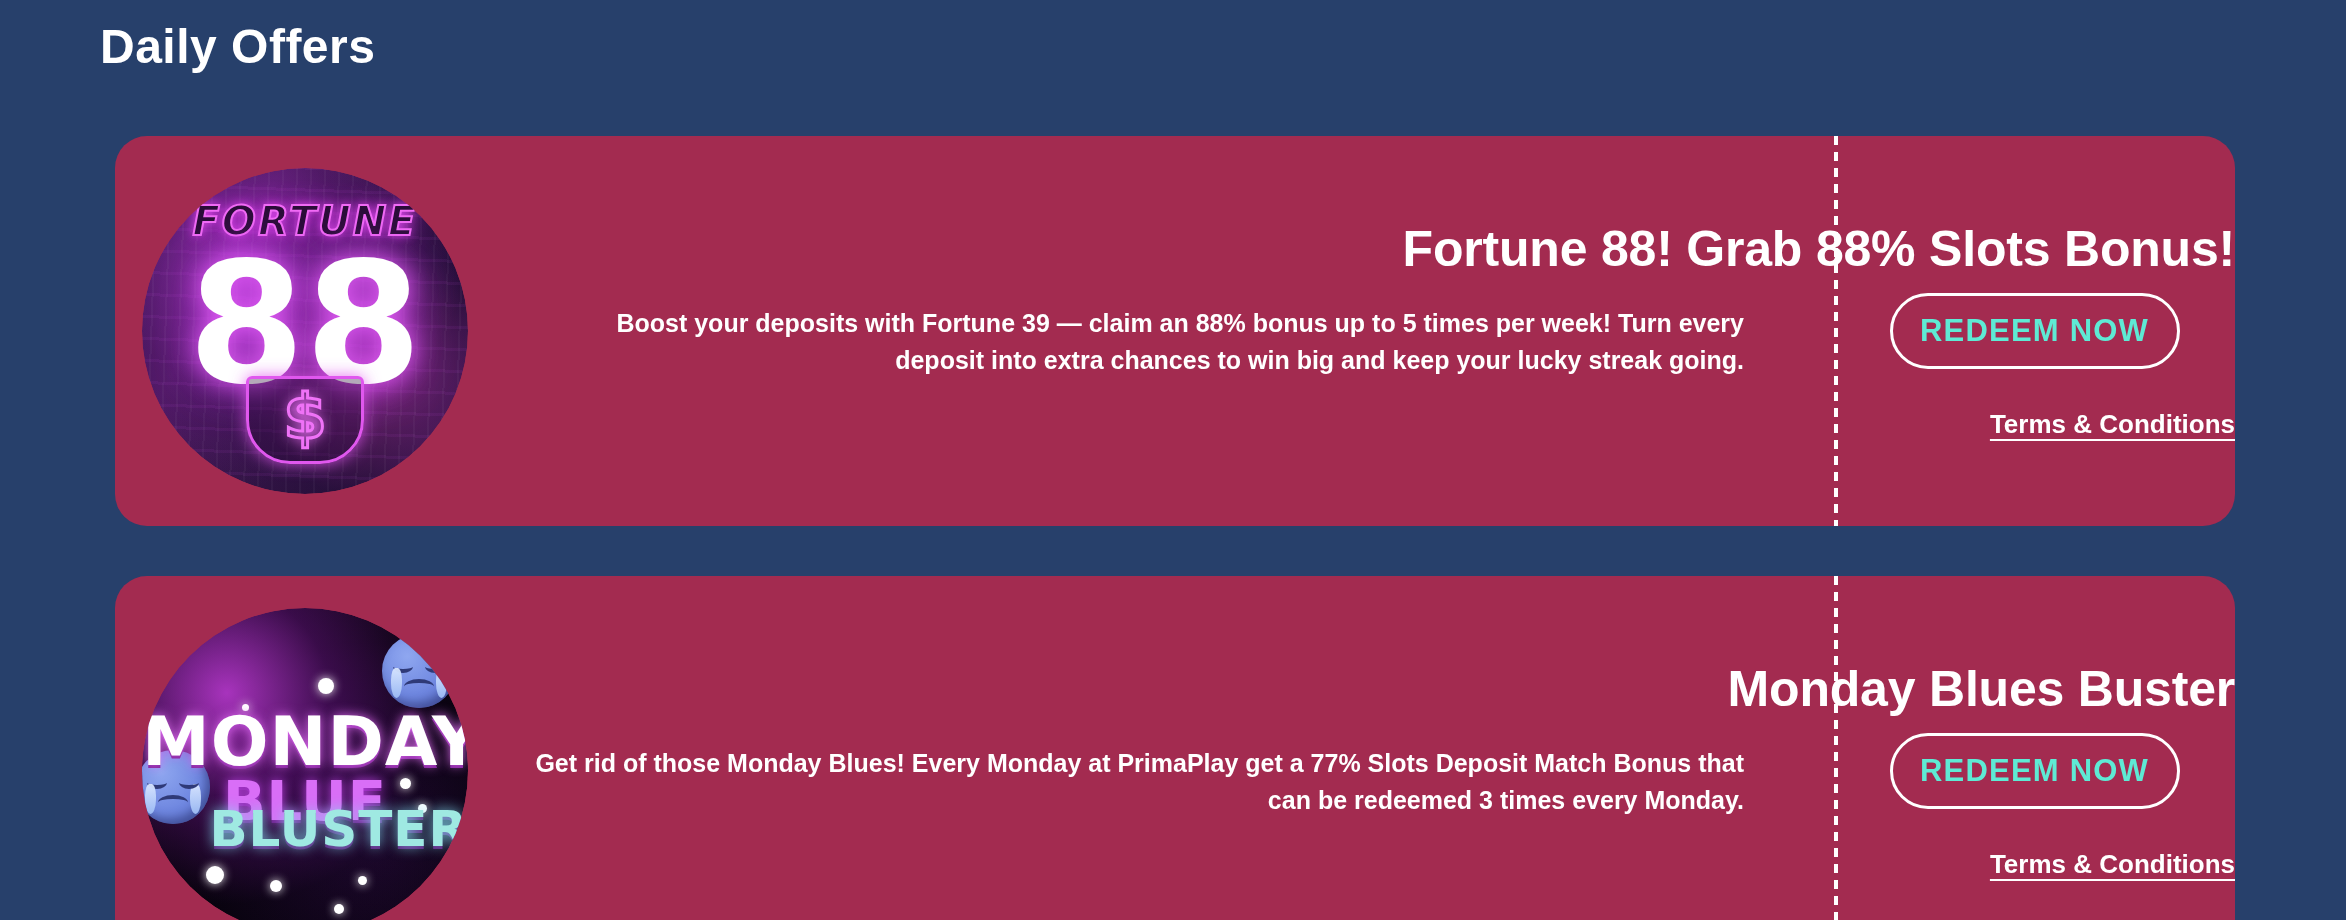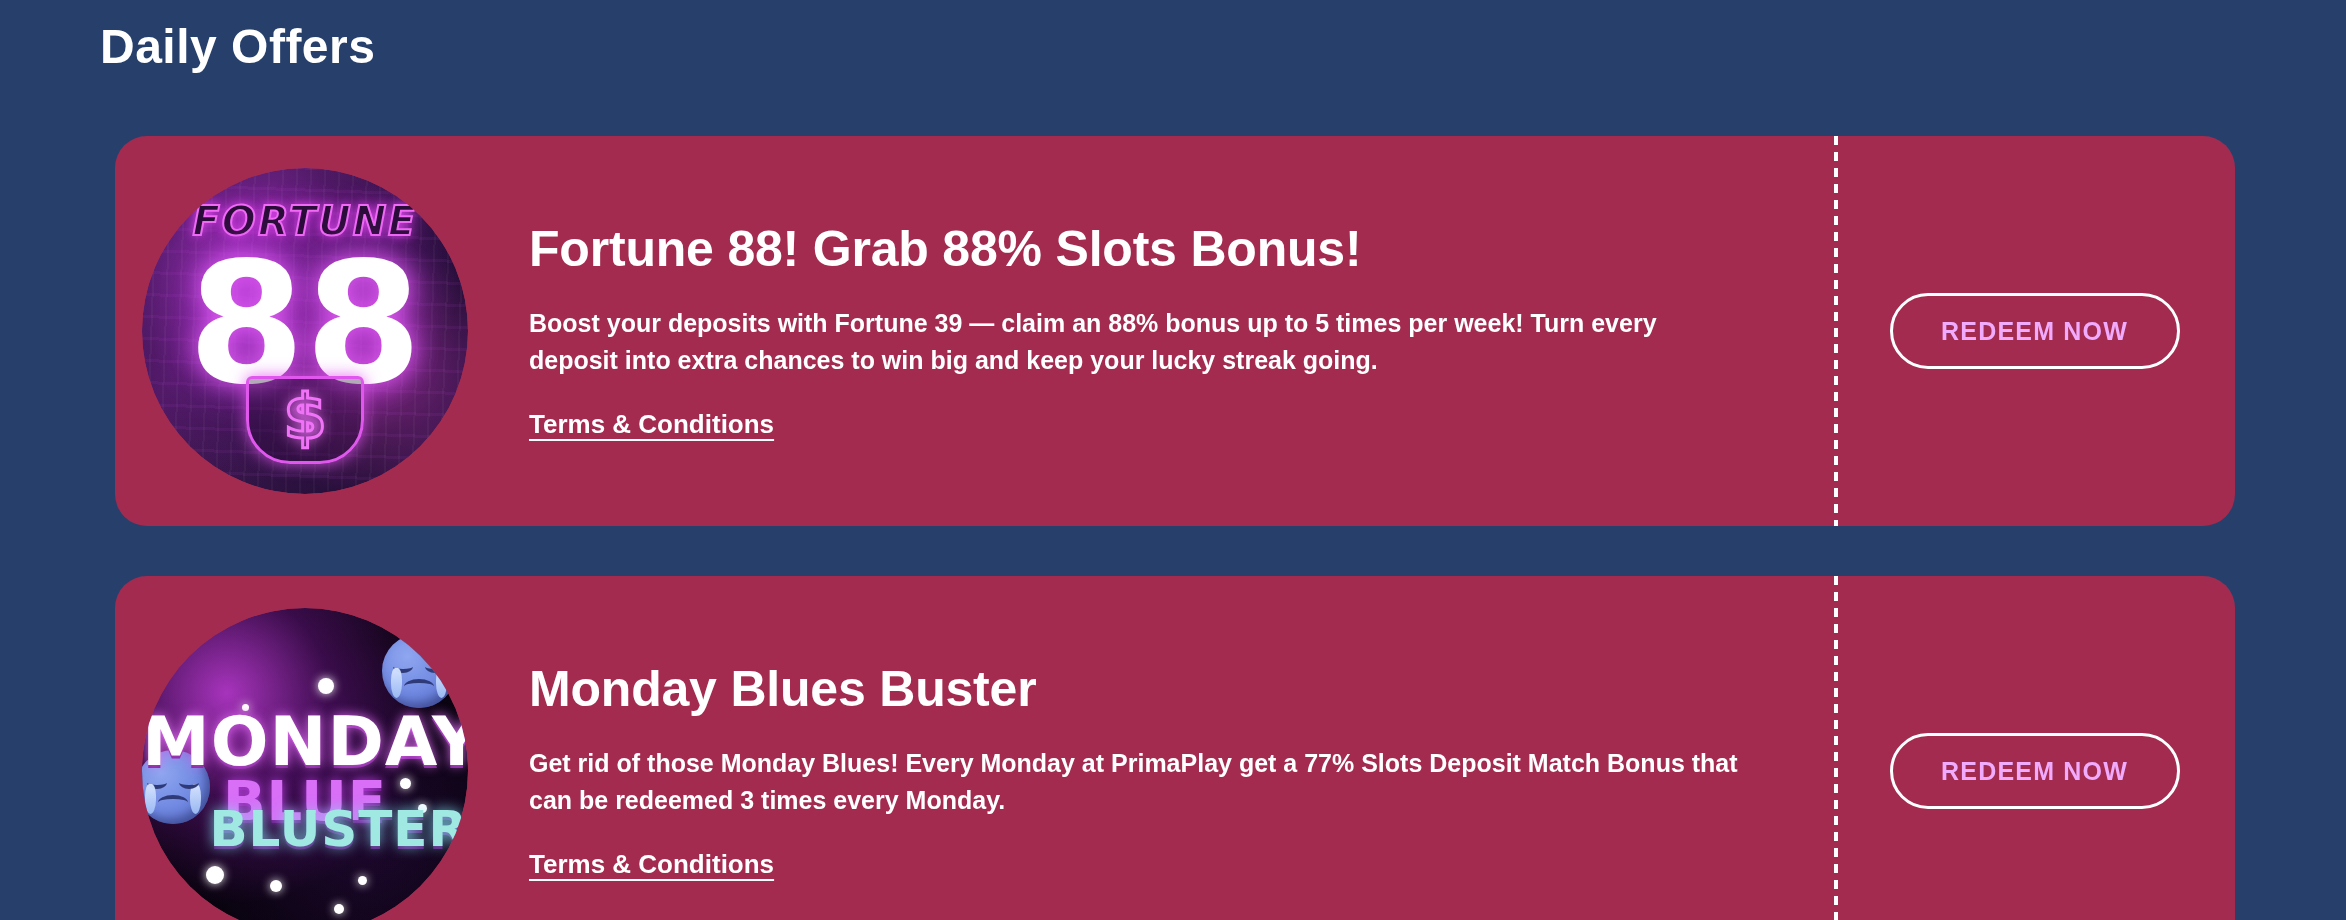--- a/index.html
+++ b/index.html
@@ -227,20 +227,21 @@
   .art-monday .tear-l { left: 9px; }
   .art-monday .tear-r { right: 9px; }
   .art-monday .face-tr { right: 12px; top: 26px; }
   .art-monday .face-bl { left: -6px; top: 142px; }
 
   
   .card-text {
     flex: 1 1 auto;
     padding-left: 61px;
     color: #ffffff;
+    text-align: right;
   }
 
   .offer-title {
     font-size: 50px;
     font-weight: 700;
     letter-spacing: -0.2px;
     line-height: 1.1;
     margin-bottom: 28px;
     white-space: nowrap;
   }
@@ -289,23 +290,23 @@
 
   .redeem-btn {
     display: inline-flex;
     align-items: center;
     justify-content: center;
     width: 290px;
     height: 76px;
     border: 3px solid #ffffff;
     border-radius: 38px;
     background: transparent;
-    color: #f0abfc;
+    color: #5eead4;
     font-family: "Liberation Sans", sans-serif;
-    font-size: 25px;
+    font-size: 31px;
     font-weight: 700;
     letter-spacing: 1.2px;
     cursor: pointer;
   }
 </style>
 </head>
 <body>
 
 <div class="page">
 

